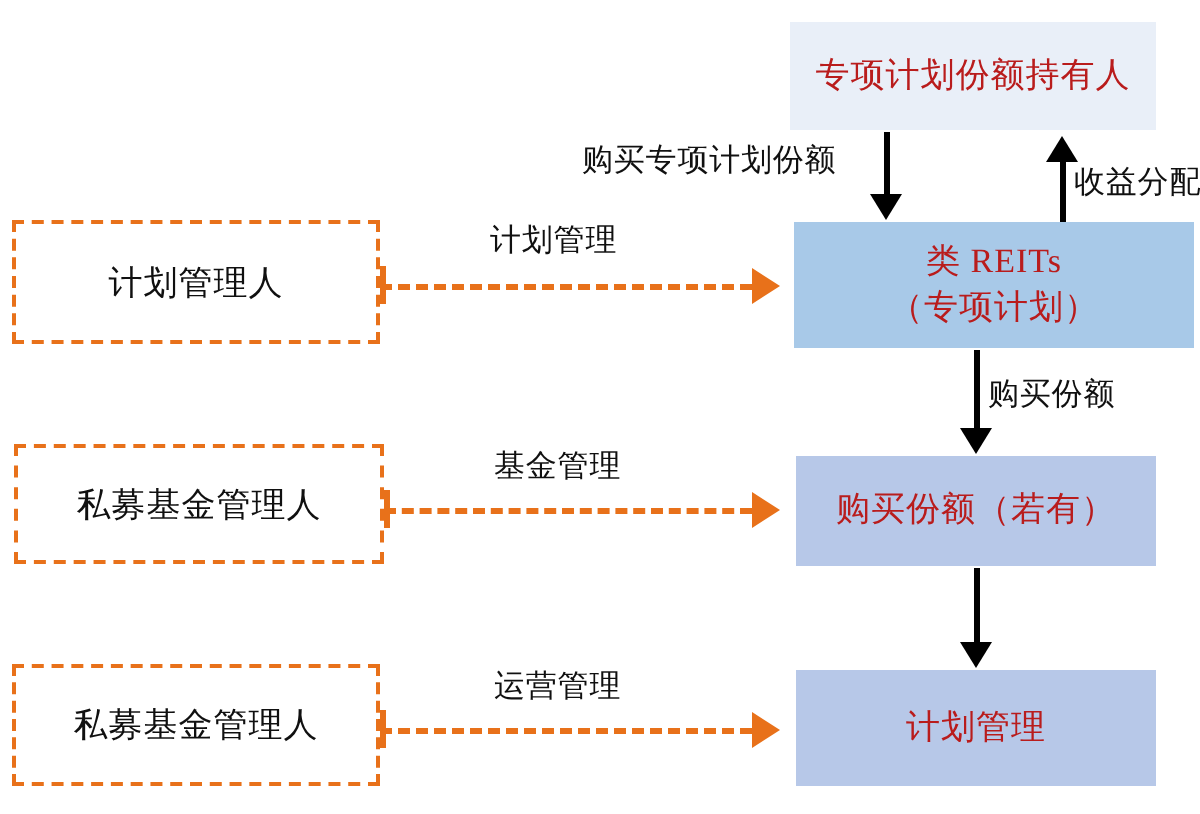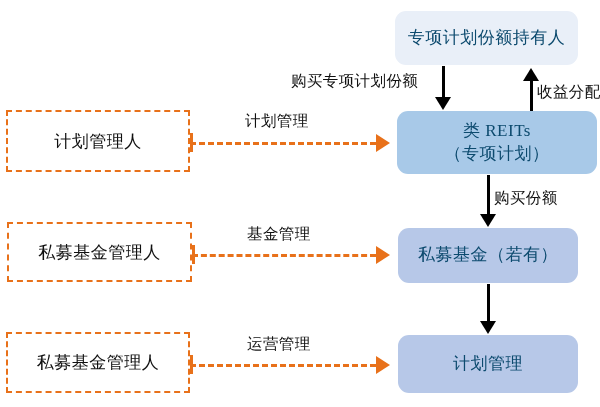--- a/index.html
+++ b/index.html
@@ -13,26 +13,25 @@
 
   
   .sbox{
     position:absolute;
     box-sizing:border-box;
     display:flex;
     flex-direction:column;
     align-items:center;
     justify-content:center;
     text-align:center;
-    color:#0c4a6e;
+    color:#b91c1c;
     font-size:17px;
     line-height:1.35;
     letter-spacing:.5px;
     white-space:nowrap;
-    border-radius:11px;
   }
   .sbox .l2{display:block;}
 
   
   .dbox{
     position:absolute;
     box-sizing:border-box;
     border:2px dashed #e8711a;
     display:flex;
     align-items:center;
@@ -91,21 +90,21 @@
   <div class="sbox" style="left:395px;top:11px;width:183px;height:54px;background:#e9eff8;">
     <span>专项计划份额持有人</span>
   </div>
 
   <div class="sbox" style="left:397px;top:111px;width:200px;height:63px;background:#a8c9e8;">
     <span>类 REITs</span>
     <span class="l2">（专项计划）</span>
   </div>
 
   <div class="sbox" style="left:398px;top:228px;width:180px;height:55px;background:#b7c8e8;">
-    <span>私募基金（若有）</span>
+    <span>购买份额（若有）</span>
   </div>
 
   <div class="sbox" style="left:398px;top:335px;width:180px;height:58px;background:#b7c8e8;">
     <span>计划管理</span>
   </div>
 
   <div class="dbox" style="left:6px;top:110px;width:184px;height:62px;">
     <span>计划管理人</span>
   </div>
 

